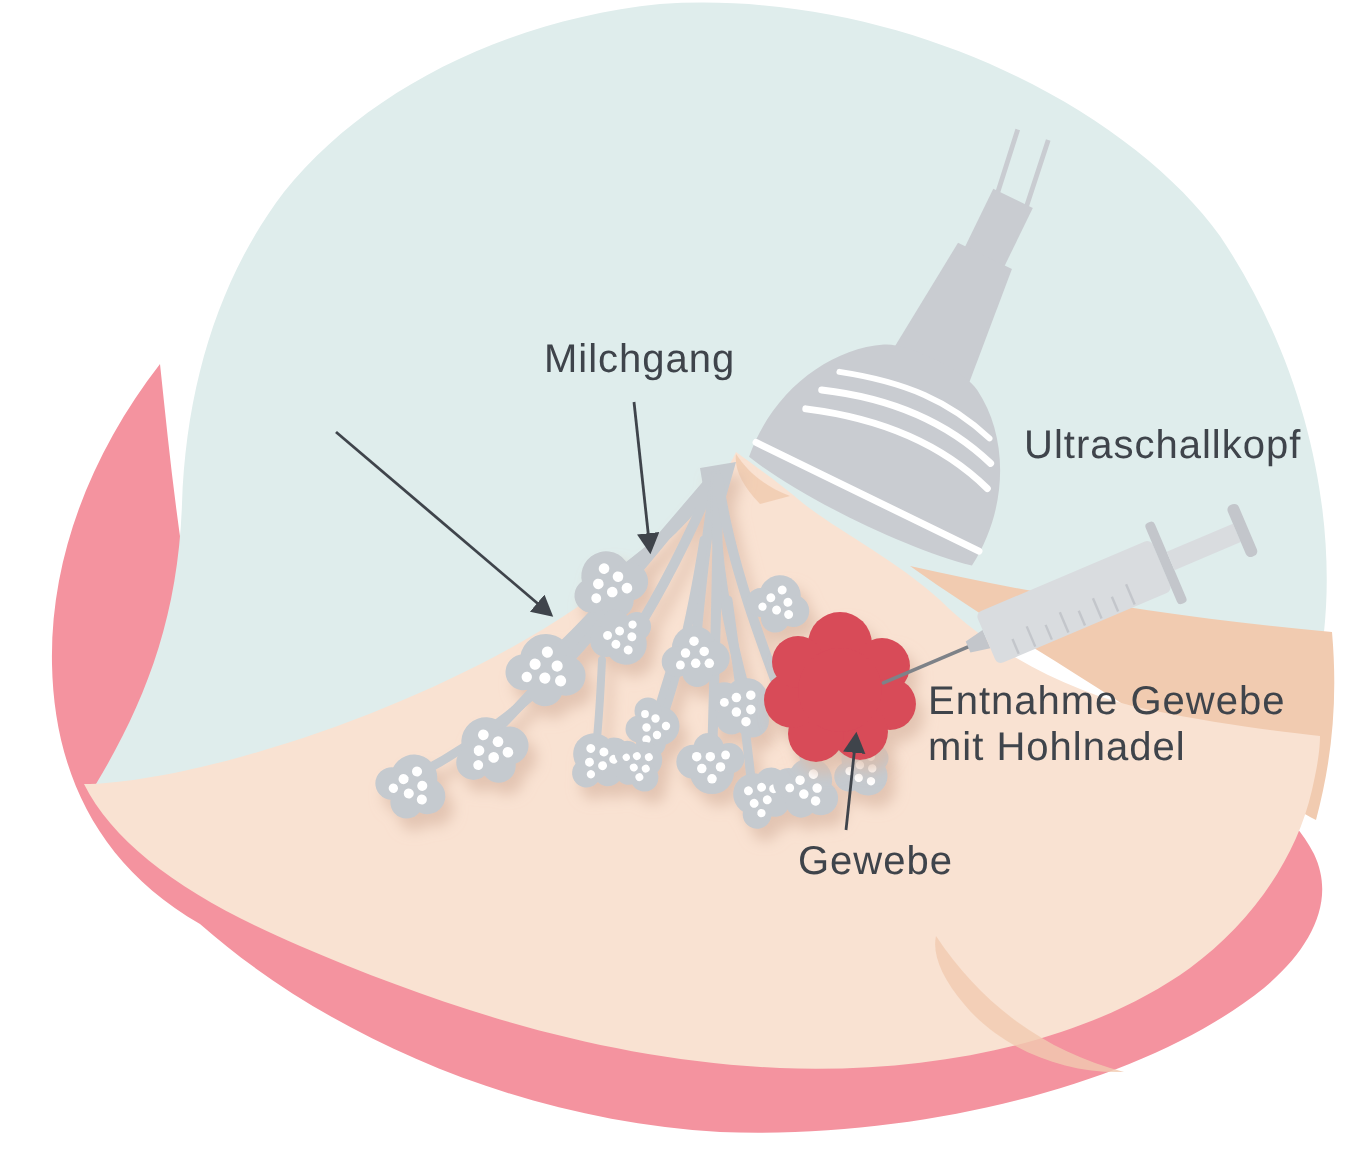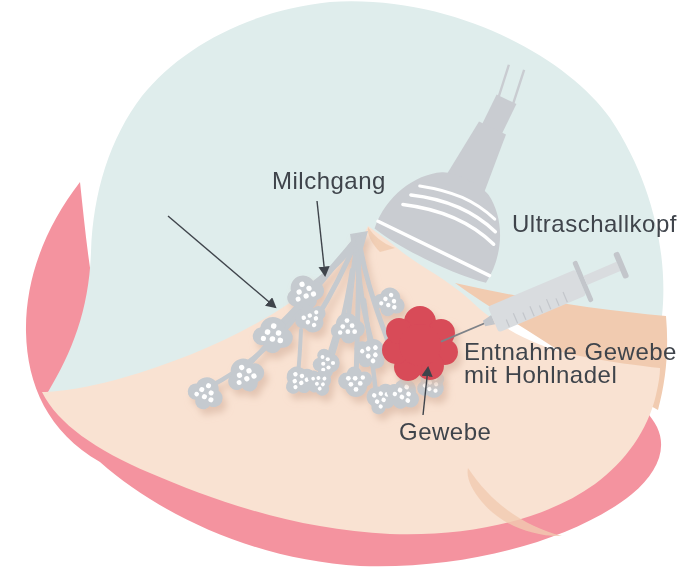--- a/index.html
+++ b/index.html
@@ -2,21 +2,21 @@
 <html style="--mint: #DFEDEC; --pink: #F4939F; --skin: #F9E2D2; --skin_shade: #F1CBB0; --gland: #C5CACF; --probe: #C9CCD1; --tumor: #D84B59; --syringe: #D9DCDF; --syringe_dark: #C3C6CB; --needle: #7E8288; --text: #3F444B; --shadow: #DCBBA8;"><head>
 <meta charset="utf-8">
 <style>
   html,body{margin:0;padding:0;background:#ffffff;}
   .stage{
     position:relative;width:684px;height:576px;background:#ffffff;overflow:hidden;
     font-family:"Liberation Sans", sans-serif;
   }
   .stage svg{position:absolute;left:0;top:0;}
   .label{
-    position:absolute;color:var(--text,#3F444B);font-size:24px;font-weight:300;
+    position:absolute;color:var(--text,#3F444B);font-size:20px;font-weight:300;
     letter-spacing:0.5px;line-height:23px;white-space:nowrap;
   }
   .pink{fill:var(--pink);}
   .mint{fill:var(--mint);}
   .skin{fill:var(--skin);}
   .shade{fill:var(--skin_shade);}
   .gland{fill:var(--gland);}
   .gduct{stroke:var(--gland);fill:none;stroke-linecap:round;}
   .dot{fill:#ffffff;}
   .probe{fill:var(--probe);}

